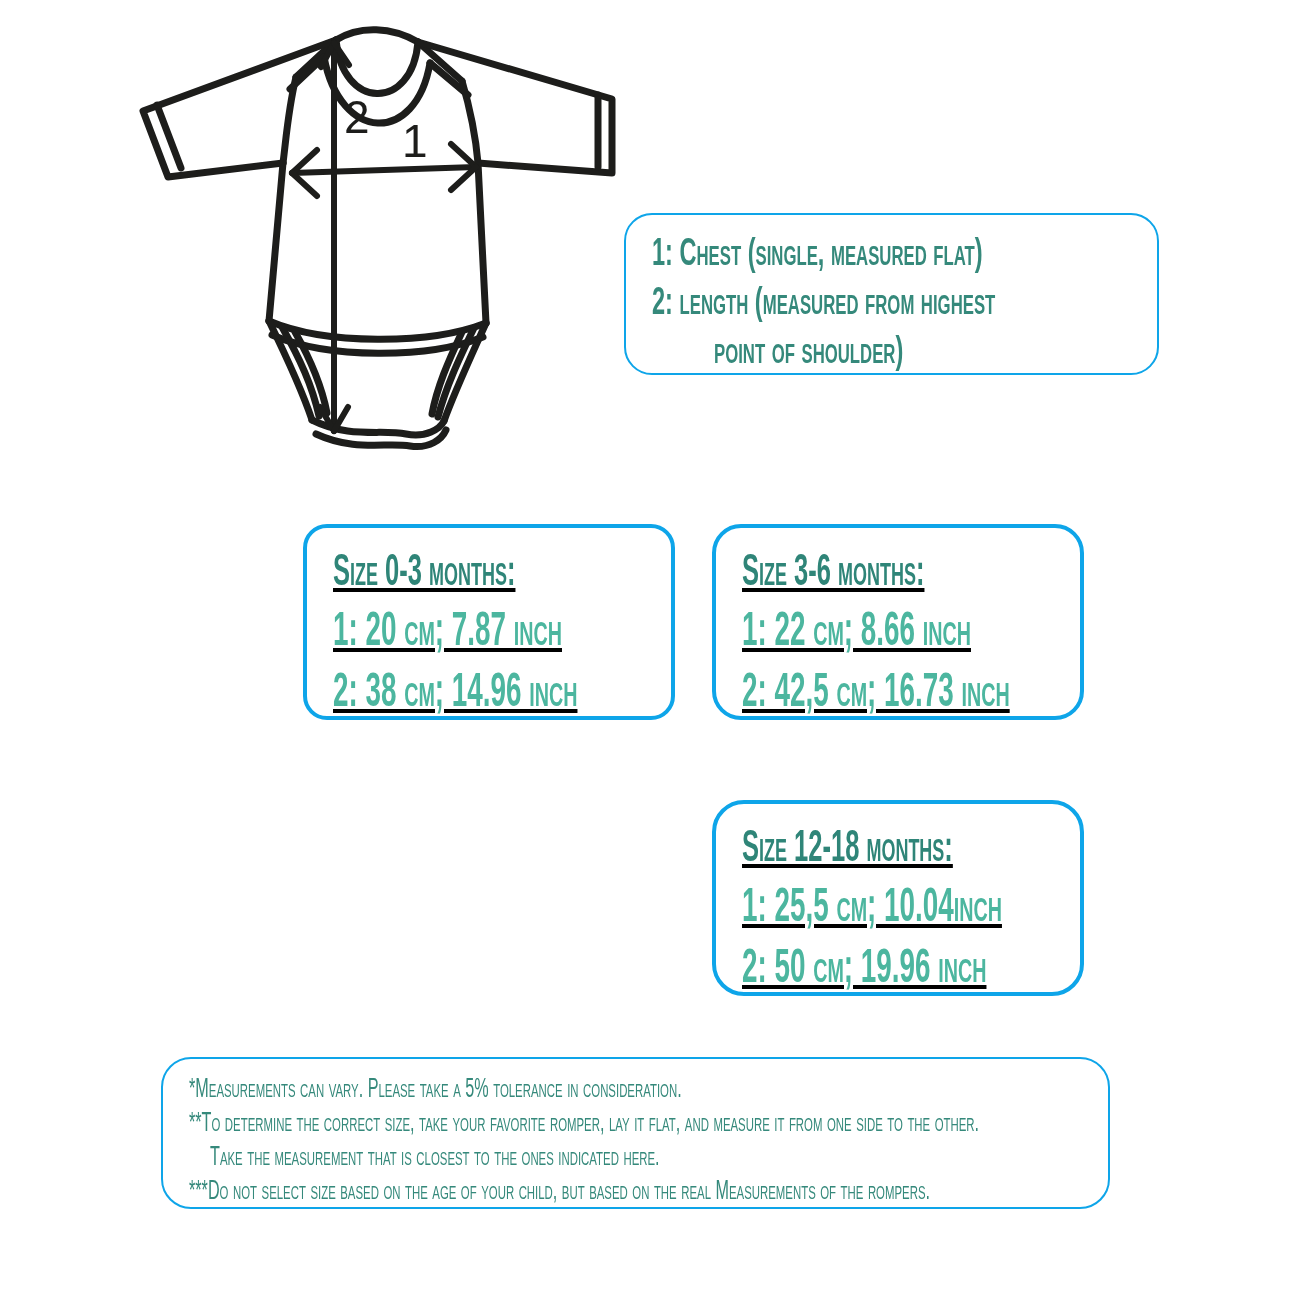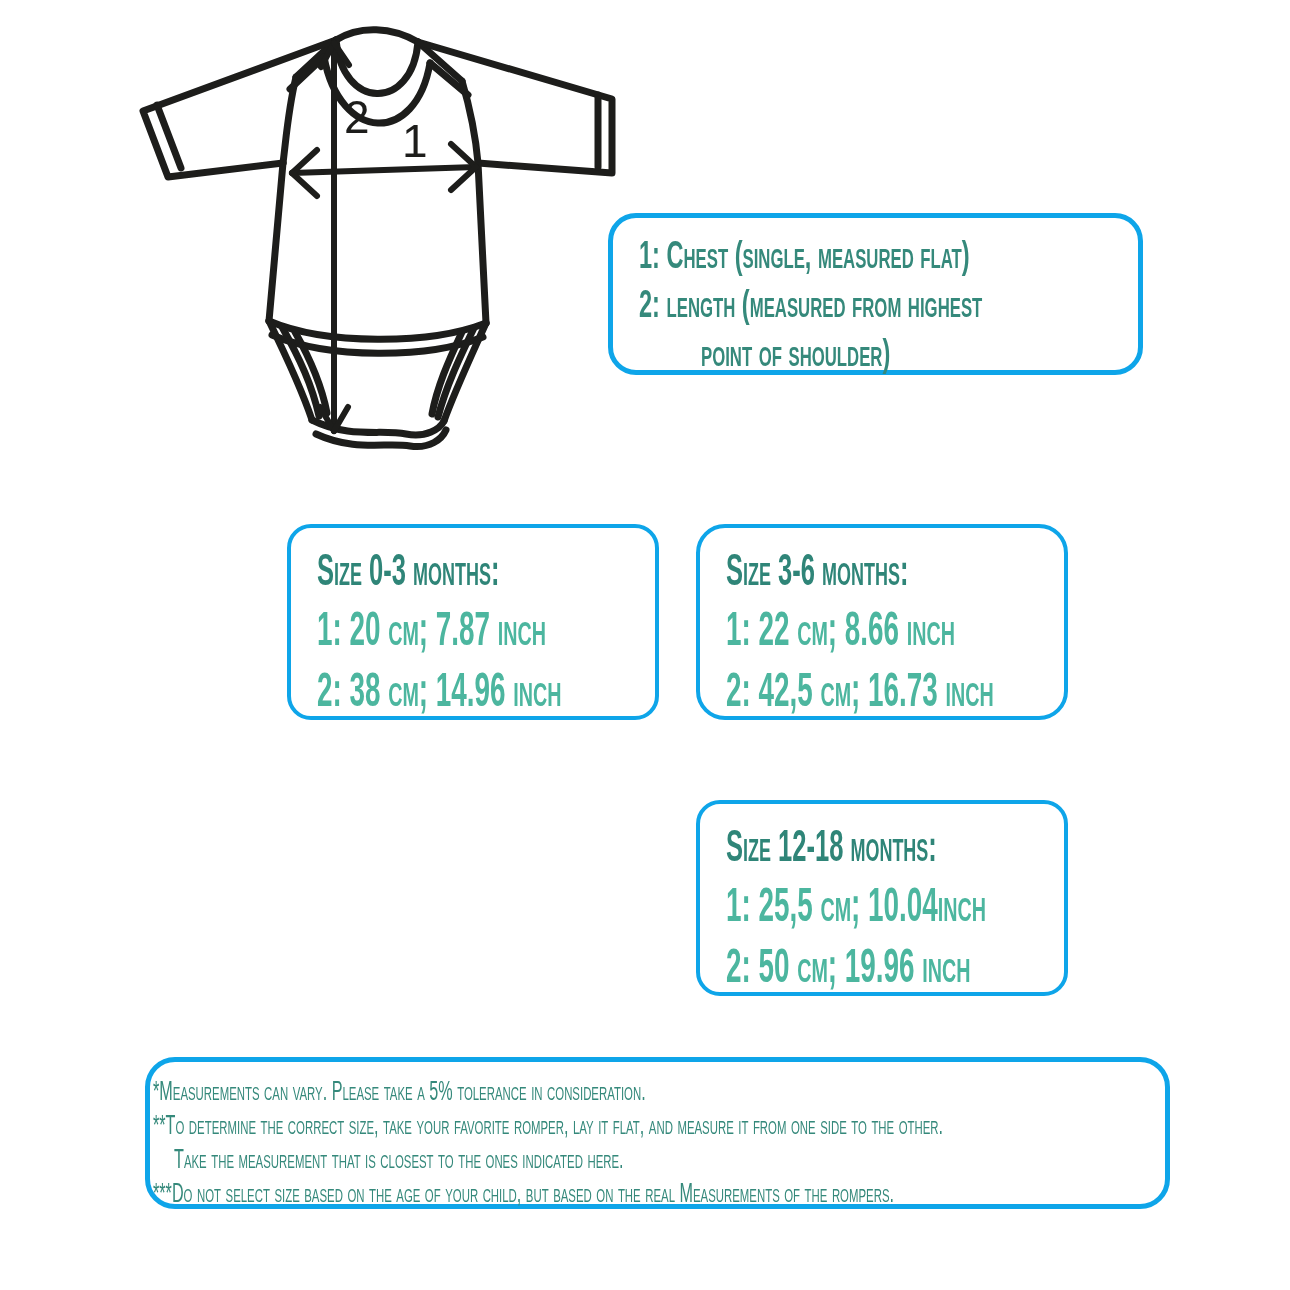--- a/index.html
+++ b/index.html
@@ -1,41 +1,41 @@
 <!DOCTYPE html>
 <html><head>
 <meta charset="utf-8">
 <style>
   html,body { margin:0; padding:0; background:#ffffff; }
   body { width:1290px; height:1290px; font-family:"Liberation Sans", sans-serif; }
   .canvas { position:relative; width:1290px; height:1290px; overflow:hidden; background:#fff; }
 
   .box { position:absolute; box-sizing:border-box; background:#fff;
-         border:5px solid #0ea5e9; border-radius:28px; }
+         border:2px solid #0ea5e9; border-radius:28px;margin-left:16px; }
 
   
   .shrink { transform-origin:0 0; white-space:nowrap; font-variant:small-caps; }
 
   .legend-box { left:608px; top:213px; width:535px; height:162px; padding:13px 0 0 26px; }
   .legend-text { transform:scaleX(.62); width:162%; font-size:38px; font-weight:bold;
                  line-height:49px; color:#35897b; }
   .legend-indent { padding-left:100px; }
 
   .size-box { width:372px; height:196px; padding:14px 0 0 26px;
-              border-width:4px; border-radius:24px; }
+              border-width:4px; border-radius:24px;text-decoration:underline; }
   #size-box-1 { left:287px; top:524px; }
   #size-box-2 { left:696px; top:524px;border-radius:29px; }
   #size-box-3 { left:287px; top:800px; }
-  #size-box-4 { left:696px; top:800px; }
+  #size-box-4 { left:696px; top:800px;border-radius:32px; }
   .size-text  { transform:scaleX(.58); width:173%; }
   .size-title { font-size:44px; font-weight:bold; color:#2f8578; line-height:56px; }
   .size-val   { font-size:48px; font-weight:bold; color:#4cb69f; line-height:61px; }
 
-  .notes-box  { left:145px; top:1057px; width:1025px; height:152px;
-                padding:12px 0 0 3px; border-radius:30px; }
+  .notes-box  { left:145px; top:1057px; width:949px; height:152px;
+                padding:12px 0 0 26px; border-radius:30px; }
   .notes-text { transform:scaleX(.60); width:167%; font-size:27px; line-height:34px;
                 color:#35897b; }
   .note-indent { padding-left:35px; }
 
   .diagram { position:absolute; left:120px; top:15px; width:520px; height:440px; }
   .diagram text { font-family:"Liberation Sans", sans-serif; }
 </style>
 </head>
 <body>
 

